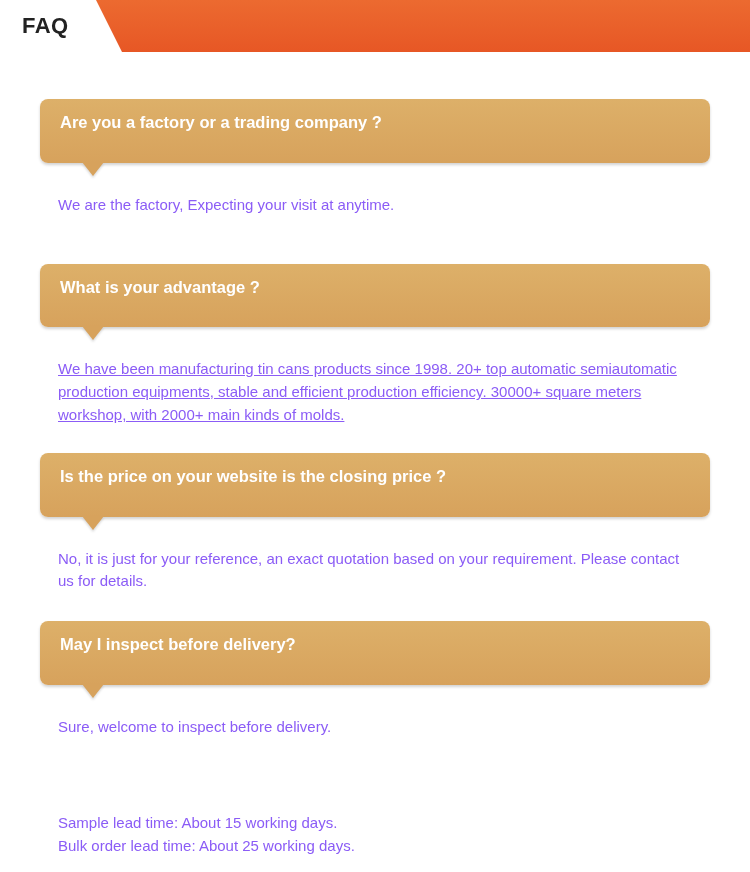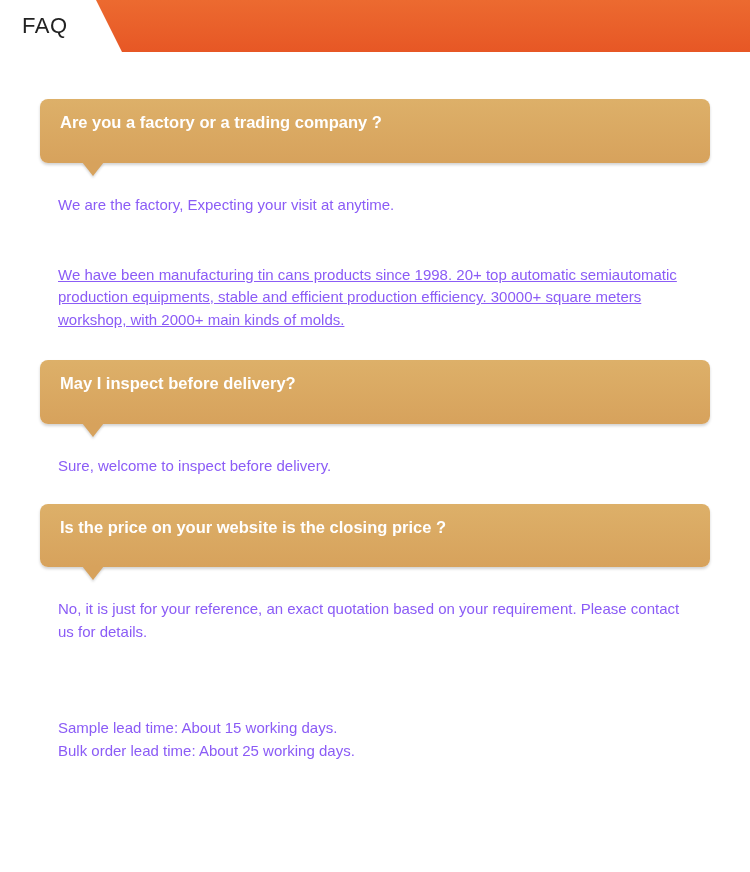--- a/index.html
+++ b/index.html
@@ -45,21 +45,21 @@
     left: 96px;
     top: 0;
     width: 0;
     height: 0;
     border-style: solid;
     border-width: 52px 0 0 26px;
     border-color: transparent transparent transparent #ffffff;
   }
   .header-title {
     font-size: 22px;
-    font-weight: normal;
+    font-weight: bold;
     color: #222222;
     letter-spacing: 0.5px;
     line-height: 52px;
   }
 
   
   .faq-list {
     position: relative;
     padding: 0;
     margin: 0;
@@ -127,42 +127,48 @@
       <div class="question-wrap">
         <div class="question">
           <span class="question-text">Are you a factory or a trading company ?</span>
         </div>
         <div class="tail"></div>
       </div>
       <div class="answer" style="margin-top:31px;">We are the factory, Expecting your visit at anytime.</div>
     </div>
 
     <div class="faq-item" style="margin-top:47px;">
+      <div class="question-wrap">
+        <div class="question">
+          <span class="question-text">What is your advantage ?</span>
+        </div>
+        <div class="tail"></div>
+      </div>
       <div class="answer" style="margin-top:31px; margin-right:58px;text-decoration:underline;">We have been manufacturing tin cans products since 1998.  20+ top automatic semiautomatic production equipments, stable and efficient production efficiency. 30000+ square meters workshop, with 2000+ main kinds of molds.</div>
+    </div>
+
+    <div class="faq-item" style="margin-top:26px;">
+      <div class="question-wrap">
+        <div class="question">
+          <span class="question-text">Is the price on your website is the closing price ?</span>
+        </div>
+        <div class="tail"></div>
+      </div>
+      <div class="answer" style="margin-top:31px; margin-right:58px;">No, it is just for your reference, an exact quotation based on your requirement. Please contact us for details.</div>
     </div>
 
     <div class="faq-item" style="margin-top:28px;">
       <div class="question-wrap">
         <div class="question">
           <span class="question-text">May I inspect before delivery?</span>
         </div>
         <div class="tail"></div>
       </div>
       <div class="answer" style="margin-top:31px;">Sure, welcome to inspect  before delivery.</div>
     </div>
 
-    <div class="faq-item" style="margin-top:26px;">
-      <div class="question-wrap">
-        <div class="question">
-          <span class="question-text">Is the price on your website is the closing price ?</span>
-        </div>
-        <div class="tail"></div>
-      </div>
-      <div class="answer" style="margin-top:31px; margin-right:58px;">No, it is just for your reference, an exact quotation based on your requirement. Please contact us for details.</div>
-    </div>
-
     <div class="faq-item" style="margin-top:73px;">
       <div class="answer" style="margin-top:31px;">Sample lead time: About 15 working days.
 Bulk order lead time: About 25 working days.</div>
     </div>
 
   </div>
 </div>
 
 </body></html>

